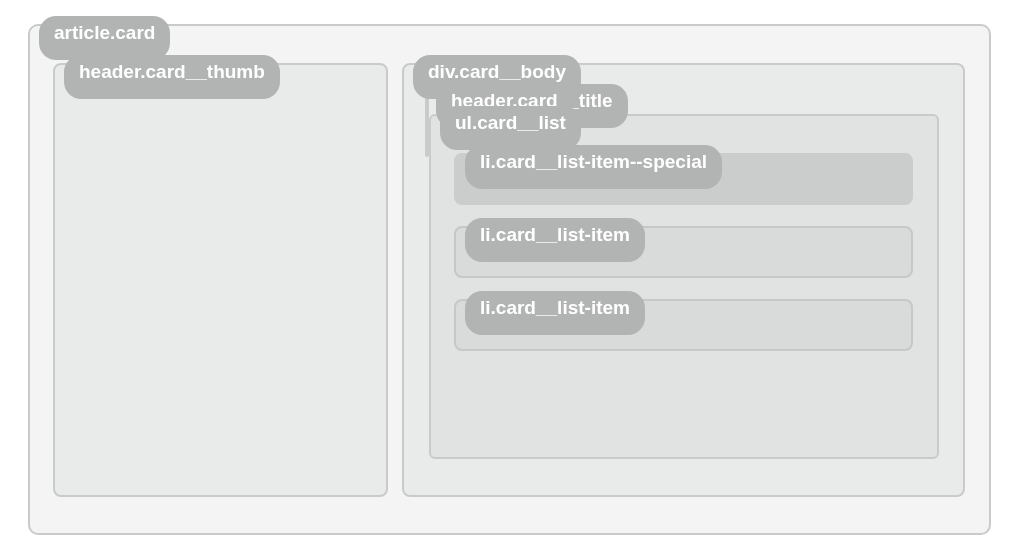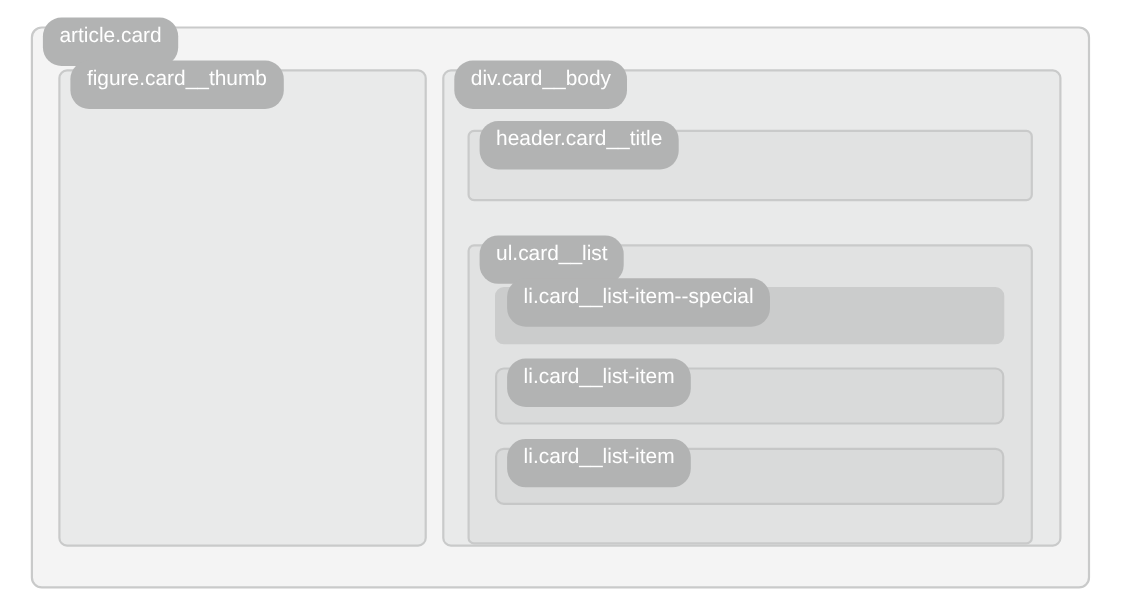--- a/index.html
+++ b/index.html
@@ -17,21 +17,21 @@
     position: absolute;
     top: -10px;
     left: 9px;
     height: 44px;
     line-height: 33px;
     padding: 0 15px;
     border-radius: 17px;
     background: var(--pill-bg, #b2b3b3);
     color: var(--pill-text, #ffffff);
     font-size: 19px;
-    font-weight: 400;
+    font-weight: 700;
     white-space: nowrap;
     z-index: 5;
     display: inline-block;
   }
 
   .card {
     position: absolute;
     left: 28px;
     top: 24px;
     width: 963px;
@@ -58,37 +58,37 @@
     background: var(--inner-bg, #e1e2e2);
     border: 2px solid var(--border, #c9caca);
     border-radius: 6px;
   }
 
   .body {
     flex: 1 1 auto;
     background: var(--panel-bg, #e9eaea);
     border: 2px solid var(--border, #c9caca);
     border-radius: 8px;
-    padding: 53px 24px 36px 21px;
+    padding: 27px 24px 36px 21px;
     display: flex;
-    flex-direction: column;
+    flex-direction: row;
   }
 
   .title {
     flex: none;
     height: 65px;
     background: var(--inner-bg, #e1e2e2);
     border: 2px solid var(--border, #c9caca);
     border-radius: 6px;
     text-align: right;
   }
 
   .list {
     flex: 1 1 auto;
-    margin-top: 39px;
+    margin-top: 22px;
     list-style: none;
     background: var(--inner-bg, #e1e2e2);
     border: 2px solid var(--border, #c9caca);
     border-radius: 6px;
     padding: 37px 24px 34px 23px;
     display: flex;
     flex-direction: column;
     gap: 21px;
   }
 
@@ -107,21 +107,21 @@
   }
 </style>
 </head>
 <body>
 
 <div>
   <article class="box card">
     <span class="pill">article.card</span>
 
     <aside class="box thumb">
-      <span class="pill">figure.card__thumb</span>
+      <span class="pill">header.card__thumb</span>
 
     </aside>
 
     <div class="box body">
       <span class="pill">div.card__body</span>
 
       <header class="box title">
         <span class="pill">header.card__title</span>
       </header>
 

